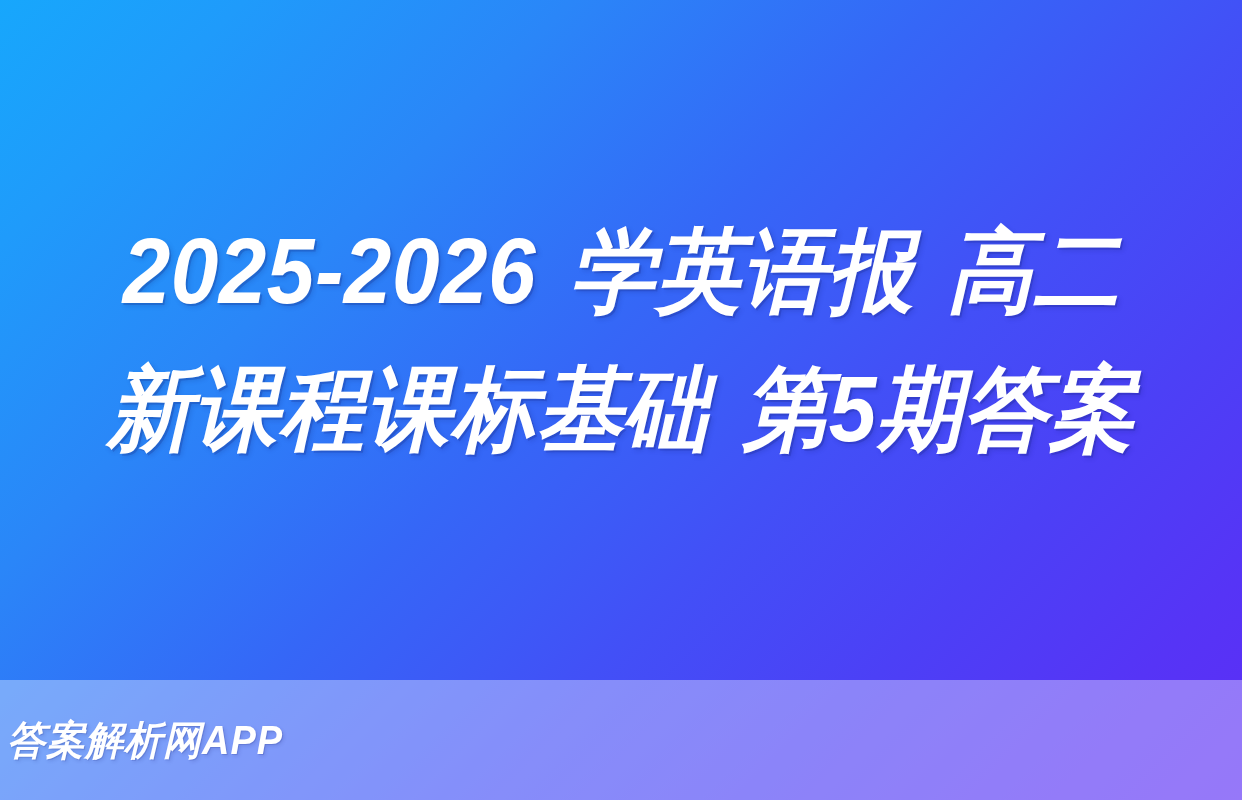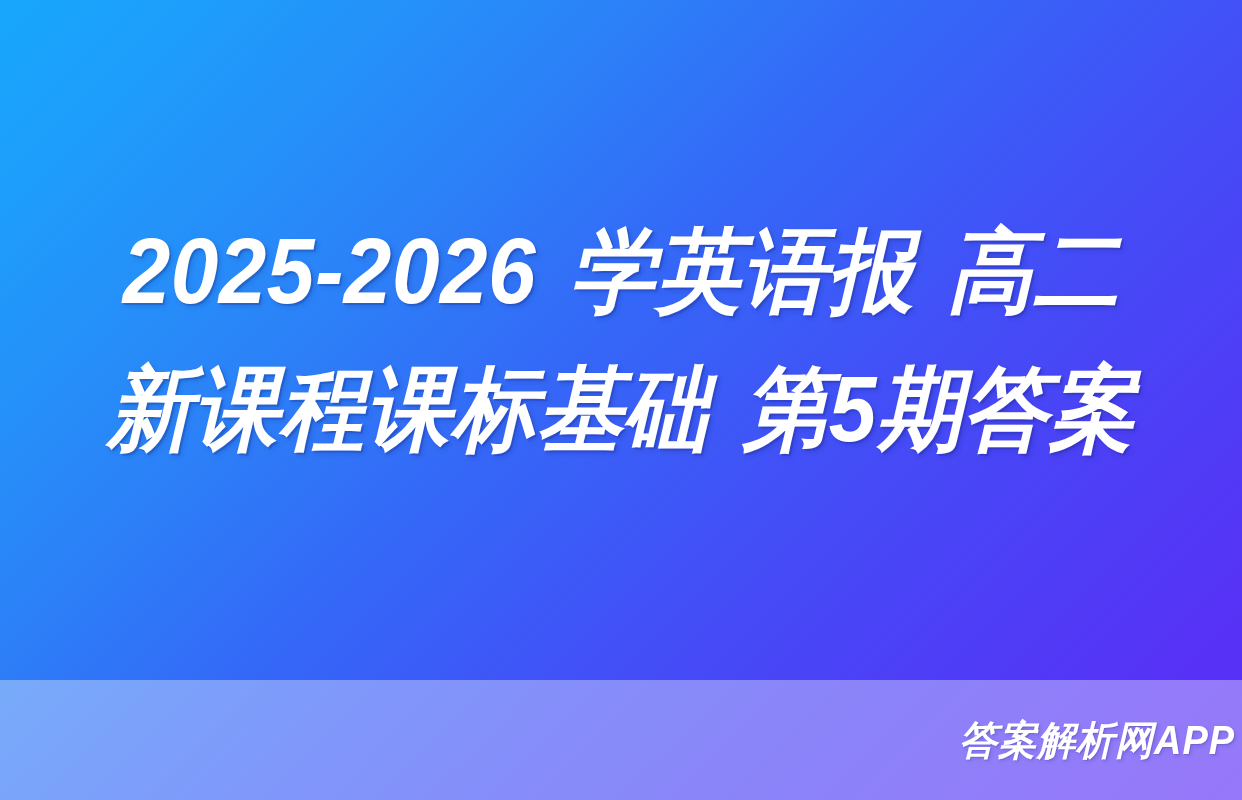--- a/index.html
+++ b/index.html
@@ -64,21 +64,21 @@
   
   #footer-bar {
     position: absolute;
     left: 0;
     top: 680px;
     width: 1242px;
     height: 120px;
     background: rgba(255, 255, 255, 0.355);
     display: flex;
     align-items: center;
-    justify-content: flex-end;
+    justify-content: flex-start;
   }
   #footer-text {
     color: #ffffff;
     font-size: 40px;
     line-height: 44px;
     font-weight: 700;
     font-style: italic;
     letter-spacing: 1px;
     font-family: "Liberation Sans Narrow", "Liberation Sans", "DejaVu Sans", sans-serif;
     transform: scaleX(0.95);

